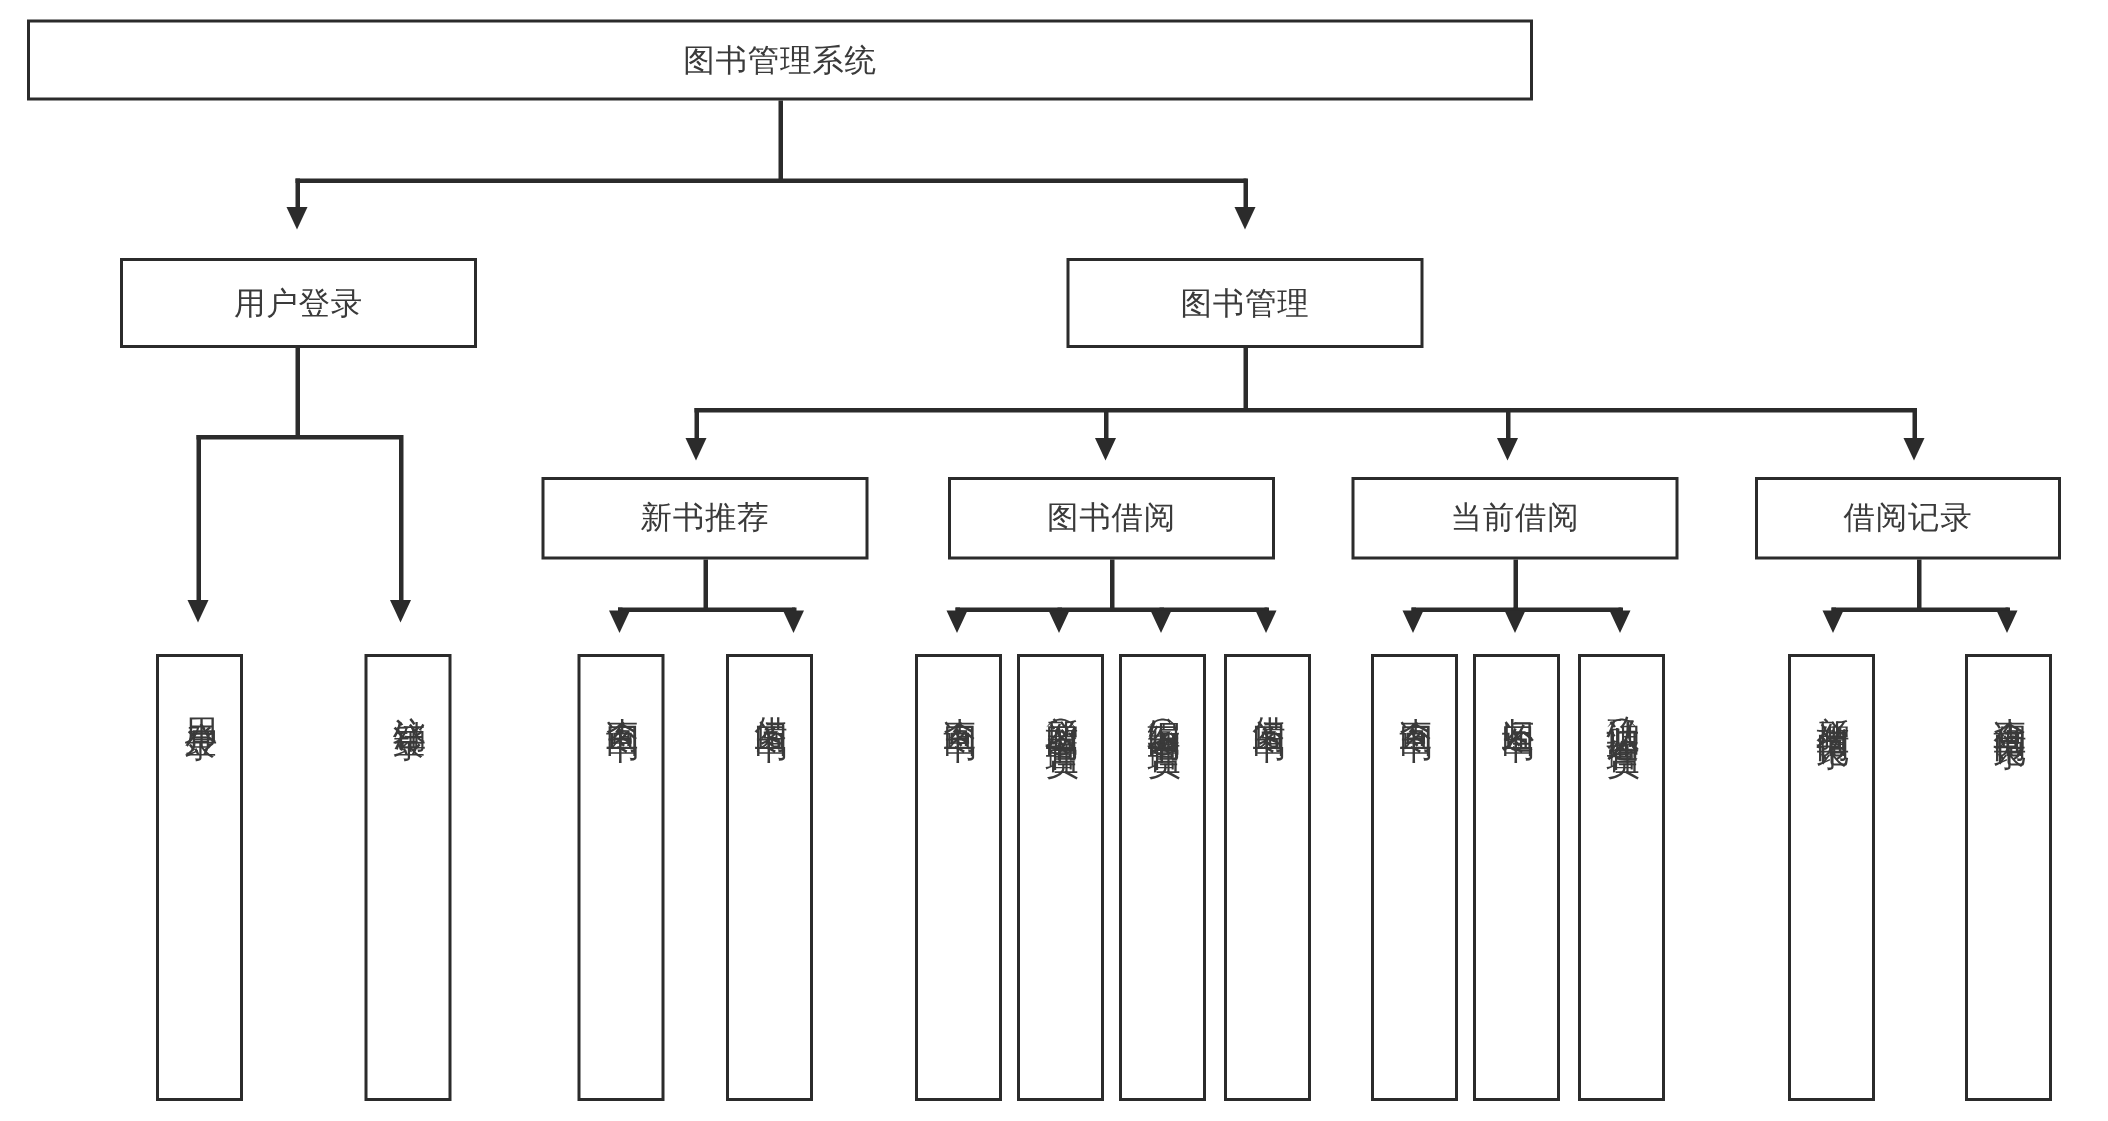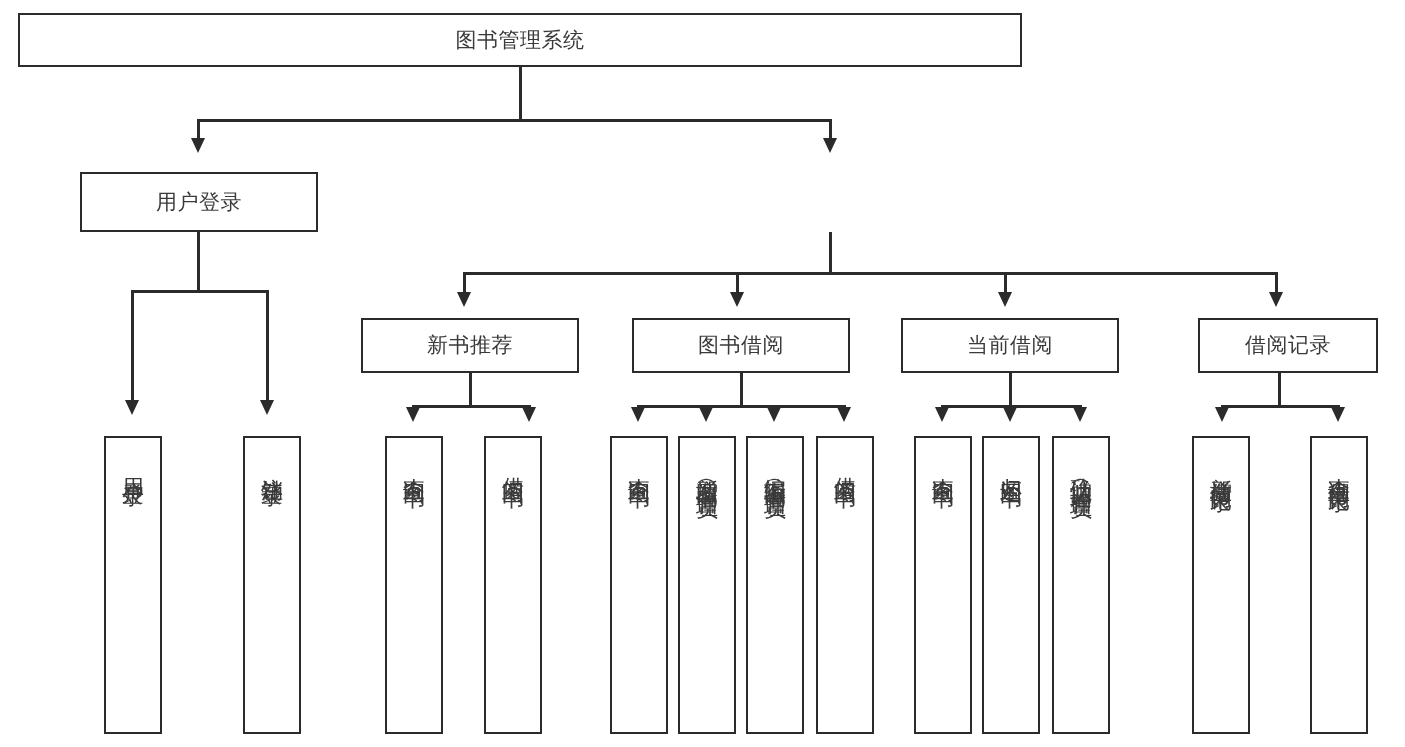--- a/index.html
+++ b/index.html
@@ -94,20 +94,23 @@
   <div class="vline" style="left:197px; top:119px; width:2.5px; height:21px;"></div>
   <div class="arrow" style="left:191px; top:138px;"></div>
 
   <div class="vline" style="left:829px; top:119px; width:2.5px; height:21px;"></div>
   <div class="arrow" style="left:823px; top:138px;"></div>
 
   <div class="node" style="left:80px; top:172px; width:238px; height:60px;">
     <span class="label">用户登录</span>
   </div>
 
+  <div class="node" style="left:711px; top:172px; width:238px; height:60px;">
+    <span class="label">图书管理</span>
+  </div>
 
   <div class="vline" style="left:197px; top:232px; width:2.5px; height:60px;"></div>
   <div class="hline" style="left:131px; top:290px; width:137px; height:2.5px;"></div>
   <div class="vline" style="left:131px; top:290px; width:2.5px; height:112px;"></div>
   <div class="arrow" style="left:125px; top:400px;"></div>
   <div class="vline" style="left:266px; top:290px; width:2.5px; height:112px;"></div>
   <div class="arrow" style="left:260px; top:400px;"></div>
 
   <div class="vline" style="left:829px; top:232px; width:2.5px; height:42px;"></div>
   <div class="hline" style="left:463px; top:272px; width:815px; height:2.5px;"></div>
@@ -126,21 +129,21 @@
 
   <div class="node" style="left:361px; top:318px; width:218px; height:55px;">
     <span class="label">新书推荐</span>
   </div>
   <div class="node" style="left:632px; top:318px; width:218px; height:55px;">
     <span class="label">图书借阅</span>
   </div>
   <div class="node" style="left:901px; top:318px; width:218px; height:55px;">
     <span class="label">当前借阅</span>
   </div>
-  <div class="node" style="left:1170px; top:318px; width:180px; height:55px;margin-left:28px;">
+  <div class="node" style="left:1170px; top:318px; width:204px; height:55px;">
     <span class="label">借阅记录</span>
   </div>
 
   <div class="vline" style="left:469px; top:373px; width:2.5px; height:34px;"></div>
   <div class="hline" style="left:412px; top:405px; width:118px; height:2.5px;"></div>
   <div class="vline" style="left:412px; top:405px; width:2.5px; height:10px;"></div>
   <div class="arrow" style="left:406px; top:407px;"></div>
   <div class="vline" style="left:528px; top:405px; width:2.5px; height:10px;"></div>
   <div class="arrow" style="left:522px; top:407px;"></div>
 

